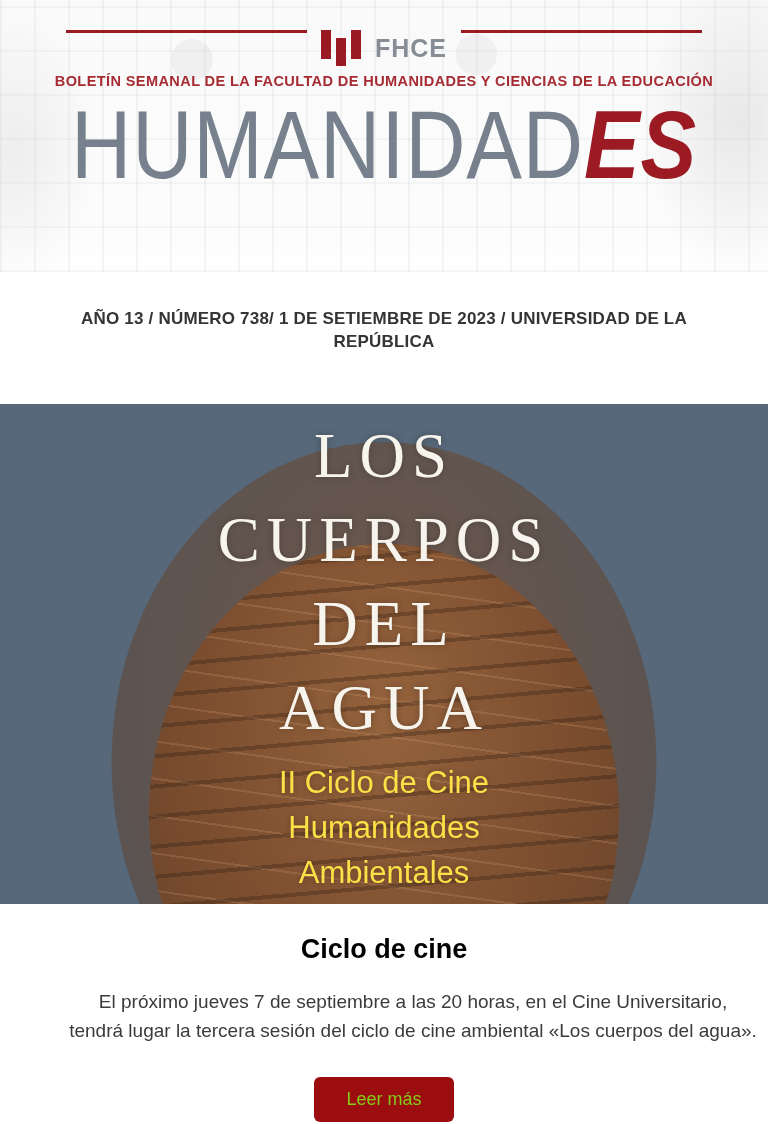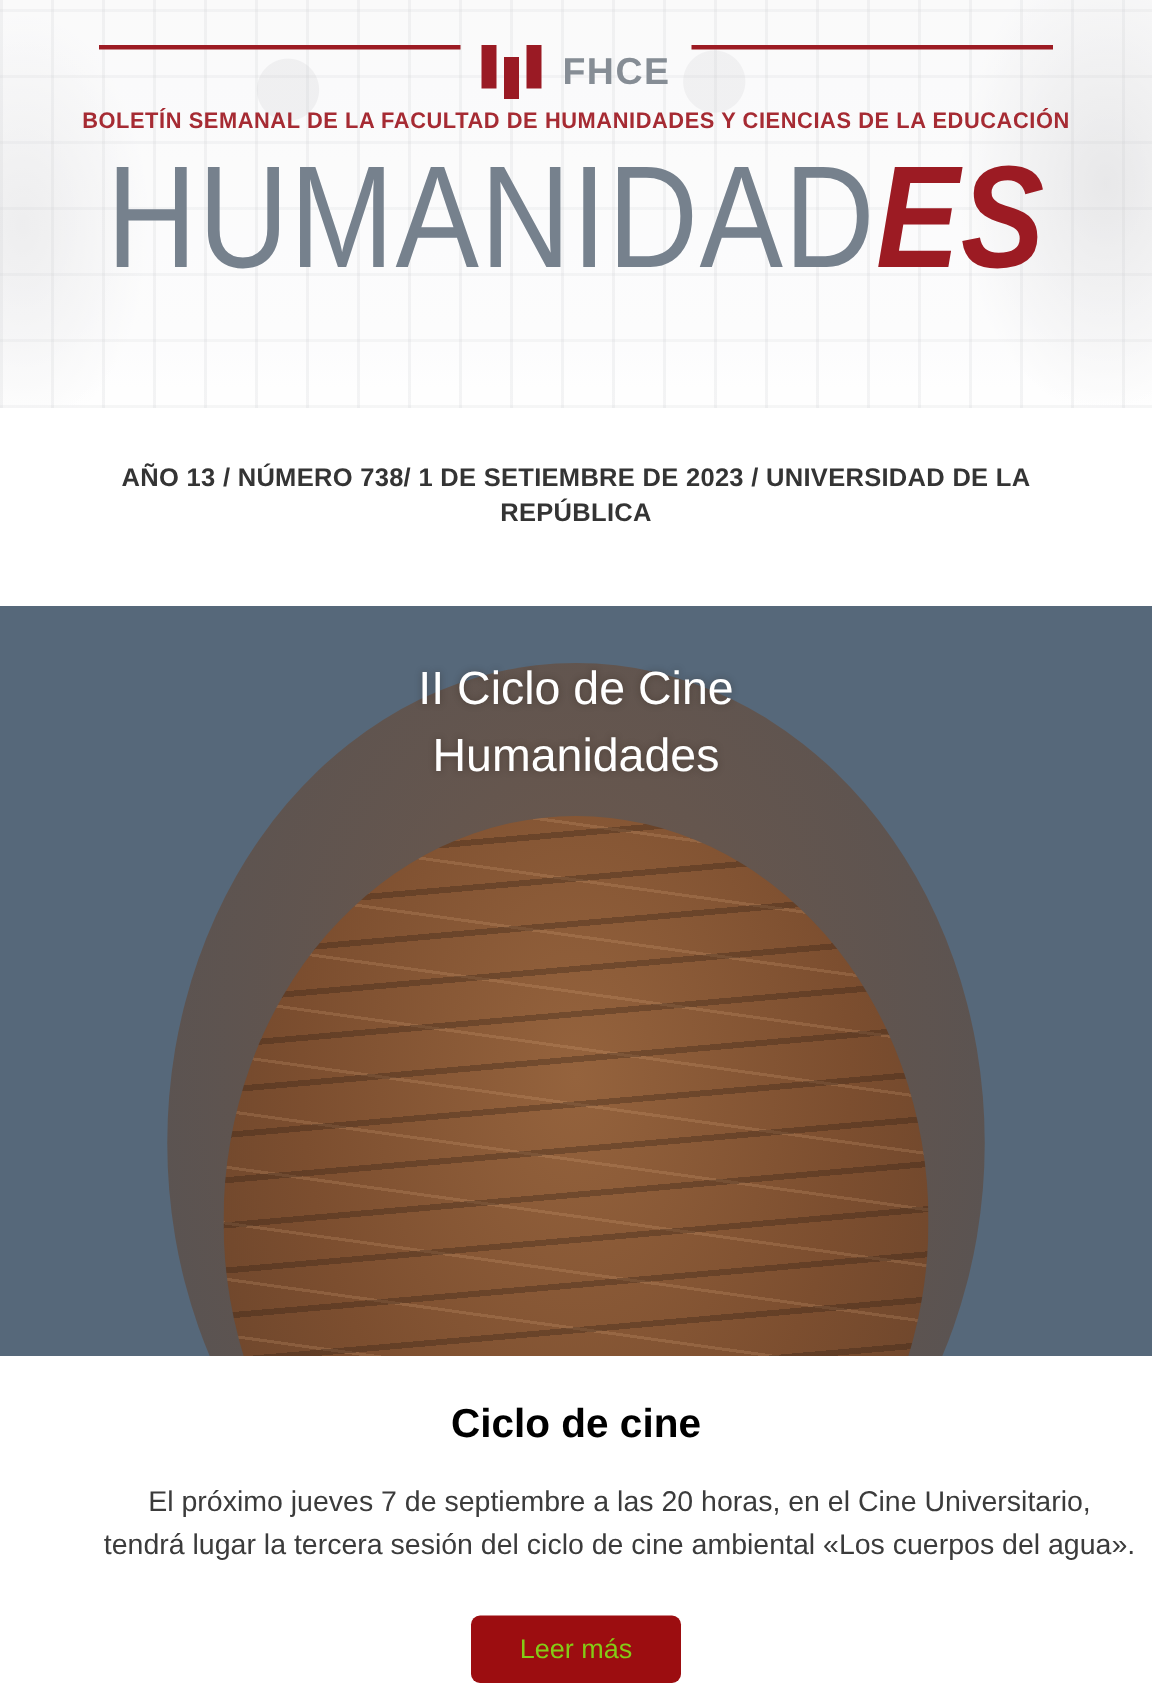--- a/index.html
+++ b/index.html
@@ -138,25 +138,25 @@
     font-family: "Liberation Serif", serif;
     font-weight: 400;
     font-size: 63px;
     line-height: 84px;
     letter-spacing: 7px;
     color: #f7f4ee;
     text-shadow: 0 0 6px rgba(40,30,20,0.35);
   }
   .hero-title span { display: block; }
   .hero-subtitle {
-    margin-top: 22px;
+    margin-top: 10px;
     text-align: center;
     font-size: 31px;
     line-height: 45px;
-    color: #ffffff;
+    color: #fde047;
     text-shadow: 0 0 5px rgba(40,30,20,0.35);
   }
   .hero-subtitle span { display: block; }
 
   
   .article-heading {
     margin: 30px 0 0 0;
     text-align: center;
     font-size: 27px;
     font-weight: bold;
@@ -204,23 +204,30 @@
 
   <div class="tagline">BOLETÍN SEMANAL DE LA FACULTAD DE HUMANIDADES Y CIENCIAS DE LA EDUCACIÓN</div>
 
   <h1 class="masthead"><span>HUMANIDAD</span><span class="accent">ES</span></h1>
 </div>
 
 <div class="meta">AÑO 13 / NÚMERO 738/ 1 DE SETIEMBRE DE 2023 / UNIVERSIDAD DE LA REPÚBLICA</div>
 
 <div class="hero">
   <div class="hero-overlay">
+    <div class="hero-title">
+      <span>LOS</span>
+      <span>CUERPOS</span>
+      <span>DEL</span>
+      <span>AGUA</span>
+    </div>
     <div class="hero-subtitle">
       <span>II Ciclo de Cine</span>
       <span>Humanidades</span>
+      <span>Ambientales</span>
     </div>
   </div>
 </div>
 
 <h2 class="article-heading">Ciclo de cine</h2>
 
 <p class="article-body">El próximo jueves 7 de septiembre a las 20 horas, en el Cine Universitario,
 tendrá lugar la tercera sesión del ciclo de cine ambiental «Los cuerpos del agua».</p>
 
 <button class="cta-button">Leer más</button>

